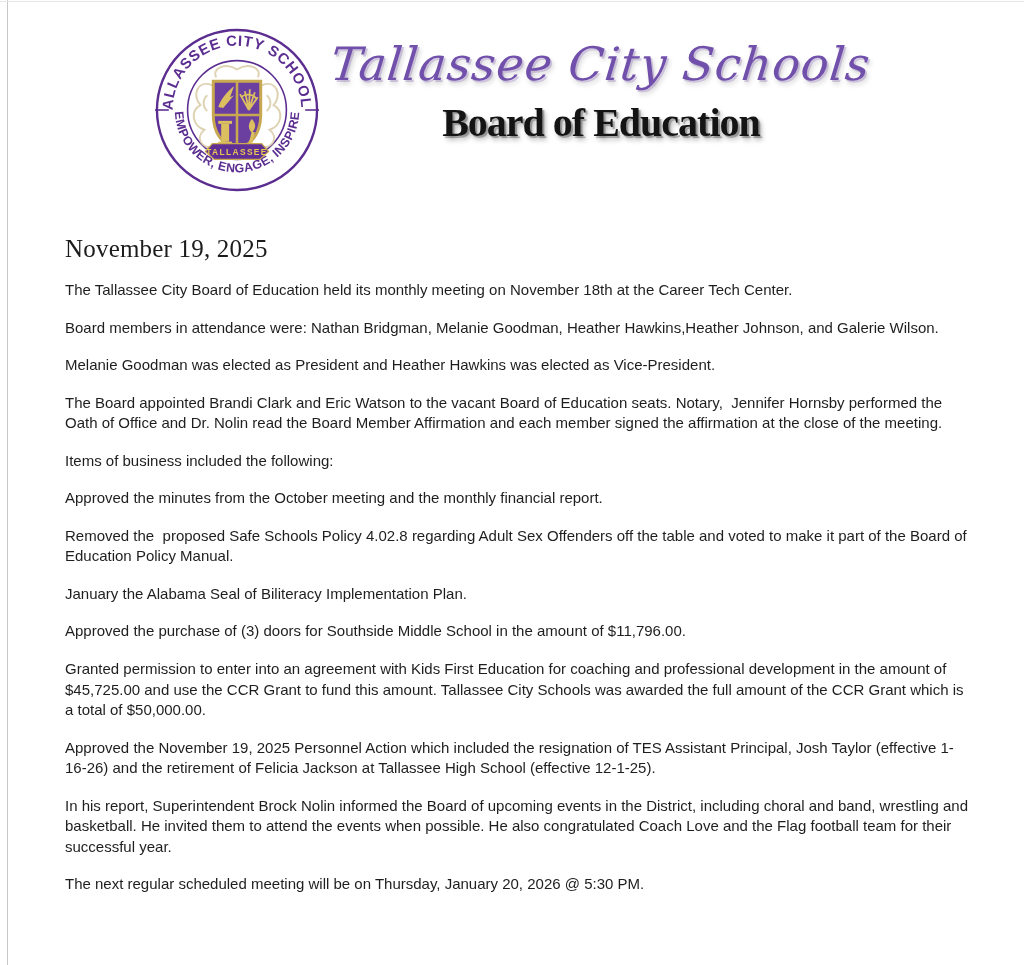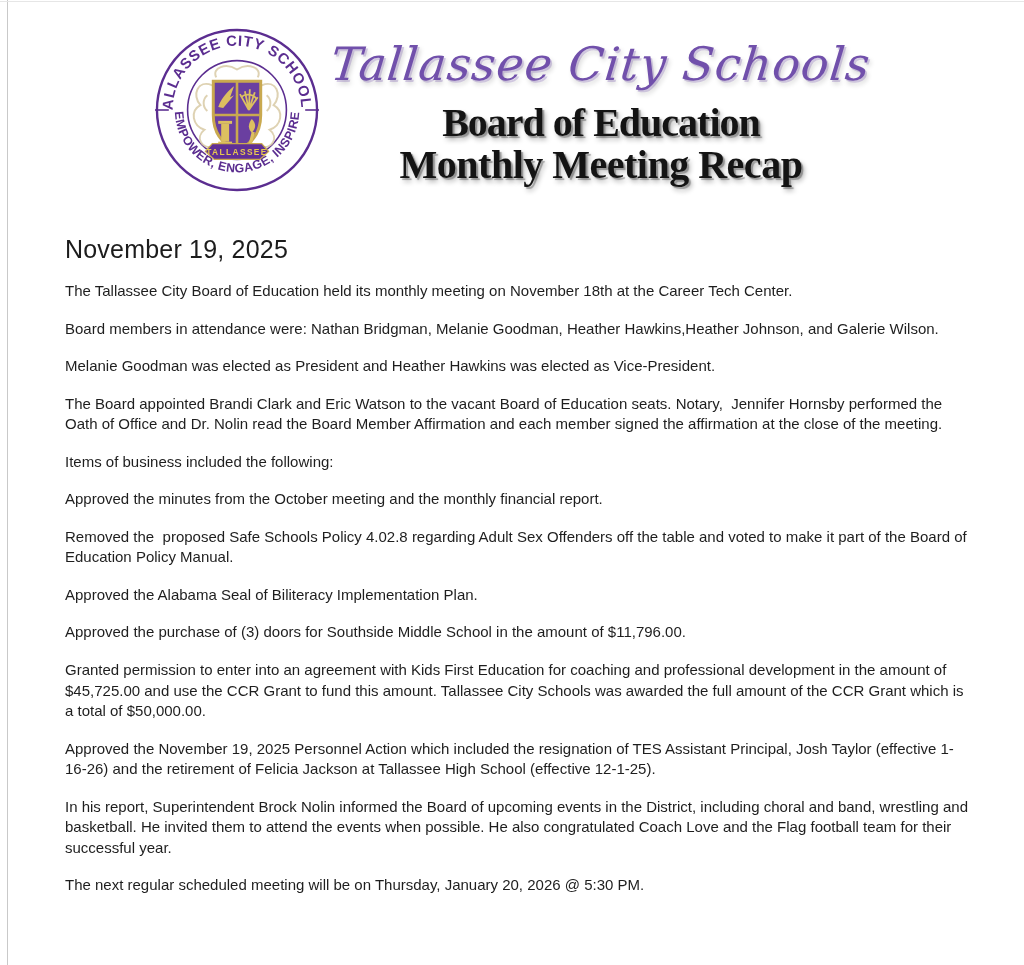--- a/index.html
+++ b/index.html
@@ -25,21 +25,21 @@
   }
   .main-title{
     font-family:"Liberation Serif",serif;font-weight:600;color:#141414;
     font-size:40px;line-height:45px;letter-spacing:-1px;white-space:nowrap;
     text-shadow:2px 2px 1px rgba(70,70,70,0.45), 3px 4px 5px rgba(0,0,0,0.28);
   }
   .main-title.second{font-size:40px;line-height:40px;letter-spacing:-0.5px;}
 
   main{margin-left:65px;width:903px;}
   .date-heading{
-    font-family:Liberation Sans, sans-serif;font-weight:400;color:#1c1c1c;
+    font-family:Liberation Serif, serif;font-weight:400;color:#1c1c1c;
     font-size:25px;margin:41px 0 0 0;letter-spacing:0.2px;
   }
   main p{
     margin:17px 0 0 0;font-size:15px;line-height:1.37;color:#1e1e1e;
     white-space:pre-wrap;
   }
   main p.first{}
   main p.extra-gap{}
 </style>
 </head>
@@ -97,33 +97,32 @@
 
     <g>
       <path d="M60,119 H110 L117,127 L108,135 H62 L53,127 Z" fill="#5f2f96" stroke="#c9a94f" stroke-width="1.2"></path>
       <text x="85" y="130.5" text-anchor="middle" font-family="Liberation Sans, sans-serif" font-weight="bold" font-size="8.5" fill="#e6c84f" letter-spacing="1.4">TALLASSEE</text>
     </g>
   </svg>
 
   <div class="title-block">
     <div class="script-title">Tallassee City Schools</div>
     <div class="main-title">Board of Education</div>
-    <div class="main-title second">Monthly Meeting Recap</div>
   </div>
 </header>
 
 <main>
   <h1 class="date-heading">November 19, 2025</h1>
 
   <p class="first">The Tallassee City Board of Education held its monthly meeting on November 18th at the Career Tech Center.</p>
   <p class="extra-gap">Board members in attendance were: Nathan Bridgman, Melanie Goodman, Heather Hawkins,Heather Johnson, and Galerie Wilson.</p>
   <p>Melanie Goodman was elected as President and Heather Hawkins was elected as Vice-President.</p>
   <p>The Board appointed Brandi Clark and Eric Watson to the vacant Board of Education seats. Notary,  Jennifer Hornsby performed the Oath of Office and Dr. Nolin read the Board Member Affirmation and each member signed the affirmation at the close of the meeting.</p>
   <p>Items of business included the following:</p>
   <p>Approved the minutes from the October meeting and the monthly financial report.</p>
   <p>Removed the  proposed Safe Schools Policy 4.02.8 regarding Adult Sex Offenders off the table and voted to make it part of the Board of Education Policy Manual.</p>
-  <p>Approved the Alabama Seal of Biliteracy Implementation Plan.</p>
+  <p>January the Alabama Seal of Biliteracy Implementation Plan.</p>
   <p>Approved the purchase of (3) doors for Southside Middle School in the amount of $11,796.00.</p>
   <p>Granted permission to enter into an agreement with Kids First Education for coaching and professional development in the amount of $45,725.00 and use the CCR Grant to fund this amount. Tallassee City Schools was awarded the full amount of the CCR Grant which is a total of $50,000.00.</p>
   <p>Approved the November 19, 2025 Personnel Action which included the resignation of TES Assistant Principal, Josh Taylor (effective 1-16-26) and the retirement of Felicia Jackson at Tallassee High School (effective 12-1-25).</p>
   <p>In his report, Superintendent Brock Nolin informed the Board of upcoming events in the District, including choral and band, wrestling and basketball. He invited them to attend the events when possible. He also congratulated Coach Love and the Flag football team for their successful year.</p>
   <p>The next regular scheduled meeting will be on Thursday, January 20, 2026 @ 5:30 PM.</p>
 </main>
 
 </body></html>

